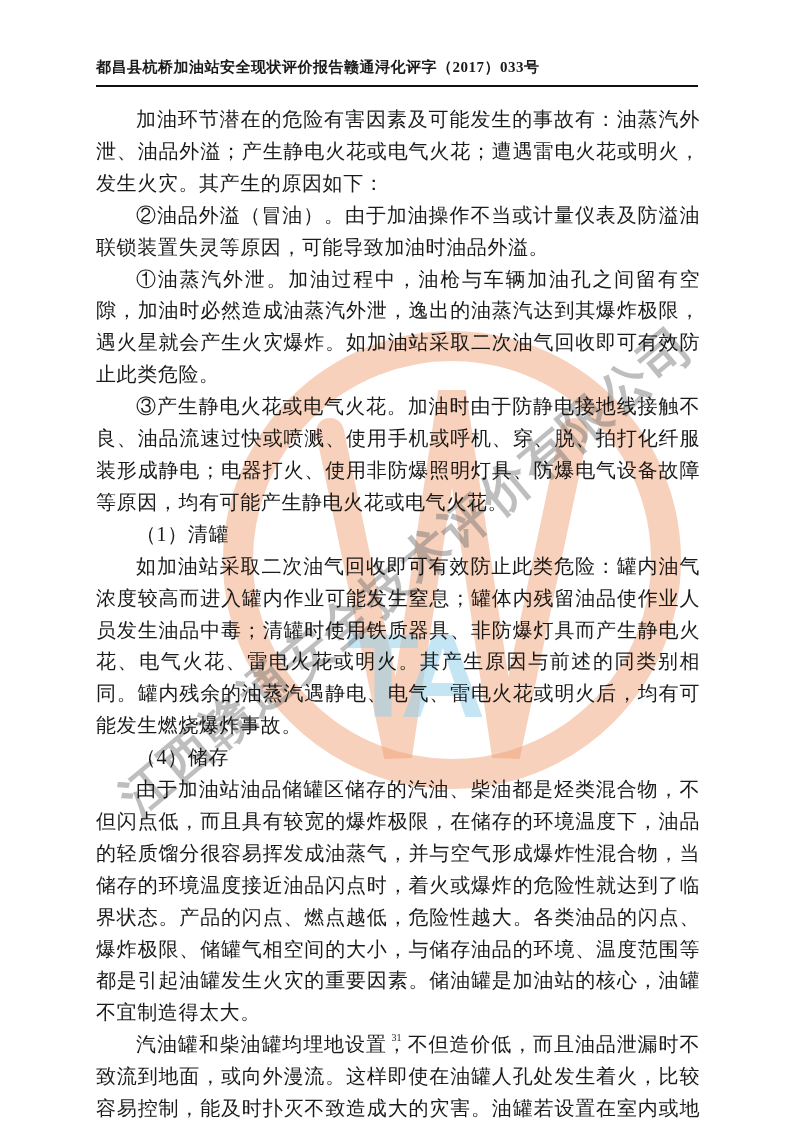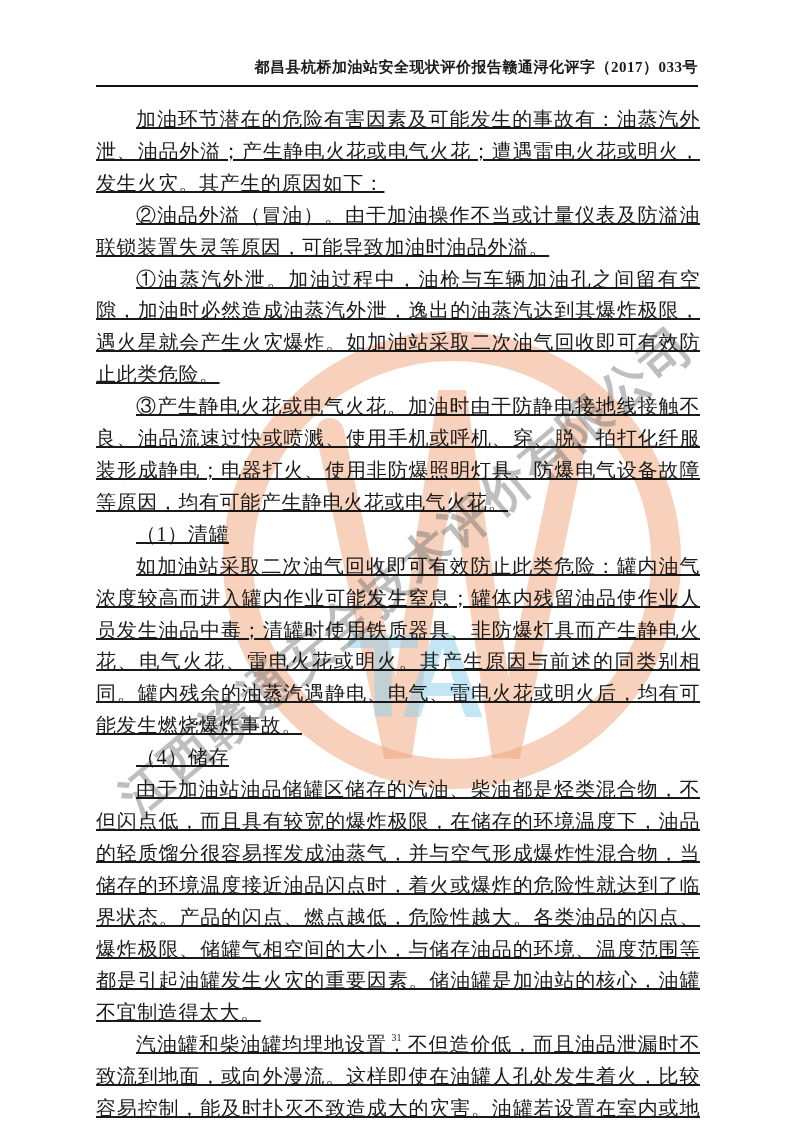--- a/index.html
+++ b/index.html
@@ -8,37 +8,37 @@
     width:793px;height:1122px;
     margin:0 auto;
     background:#ffffff;
     overflow:hidden;
     font-family:"Liberation Serif","DejaVu Serif",serif;
     color:#1a1a1a;
   }
   
   .header{
     position:absolute;left:96px;top:58px;width:602px;
-    display:flex;justify-content:flex-end;align-items:flex-end;
+    display:flex;justify-content:flex-start;align-items:flex-end;
     font-size:15px;font-weight:bold;
     padding-bottom:8px;
     border-bottom:2px solid #111;
     z-index:2;
   }
   .header .h-left{letter-spacing:0.5px;}
   .header .h-right{letter-spacing:0.5px;}
   
   .content{
     position:absolute;left:96px;top:104px;width:604px;
     font-size:20px;line-height:31.9px;
     text-align:justify;text-justify:inter-ideograph;
     letter-spacing:0.6px;
     z-index:2;
   }
-  .content p{margin:0;text-indent:2em;text-decoration:underline;}
+  .content p{margin:0;text-indent:2em;}
   
   .footer{
     position:absolute;left:0;top:1032px;width:100%;
     text-align:center;font-size:10px;z-index:2;
   }
   
   .watermark{
     position:absolute;inset:0;z-index:3;
     pointer-events:none;
     mix-blend-mode:multiply;

